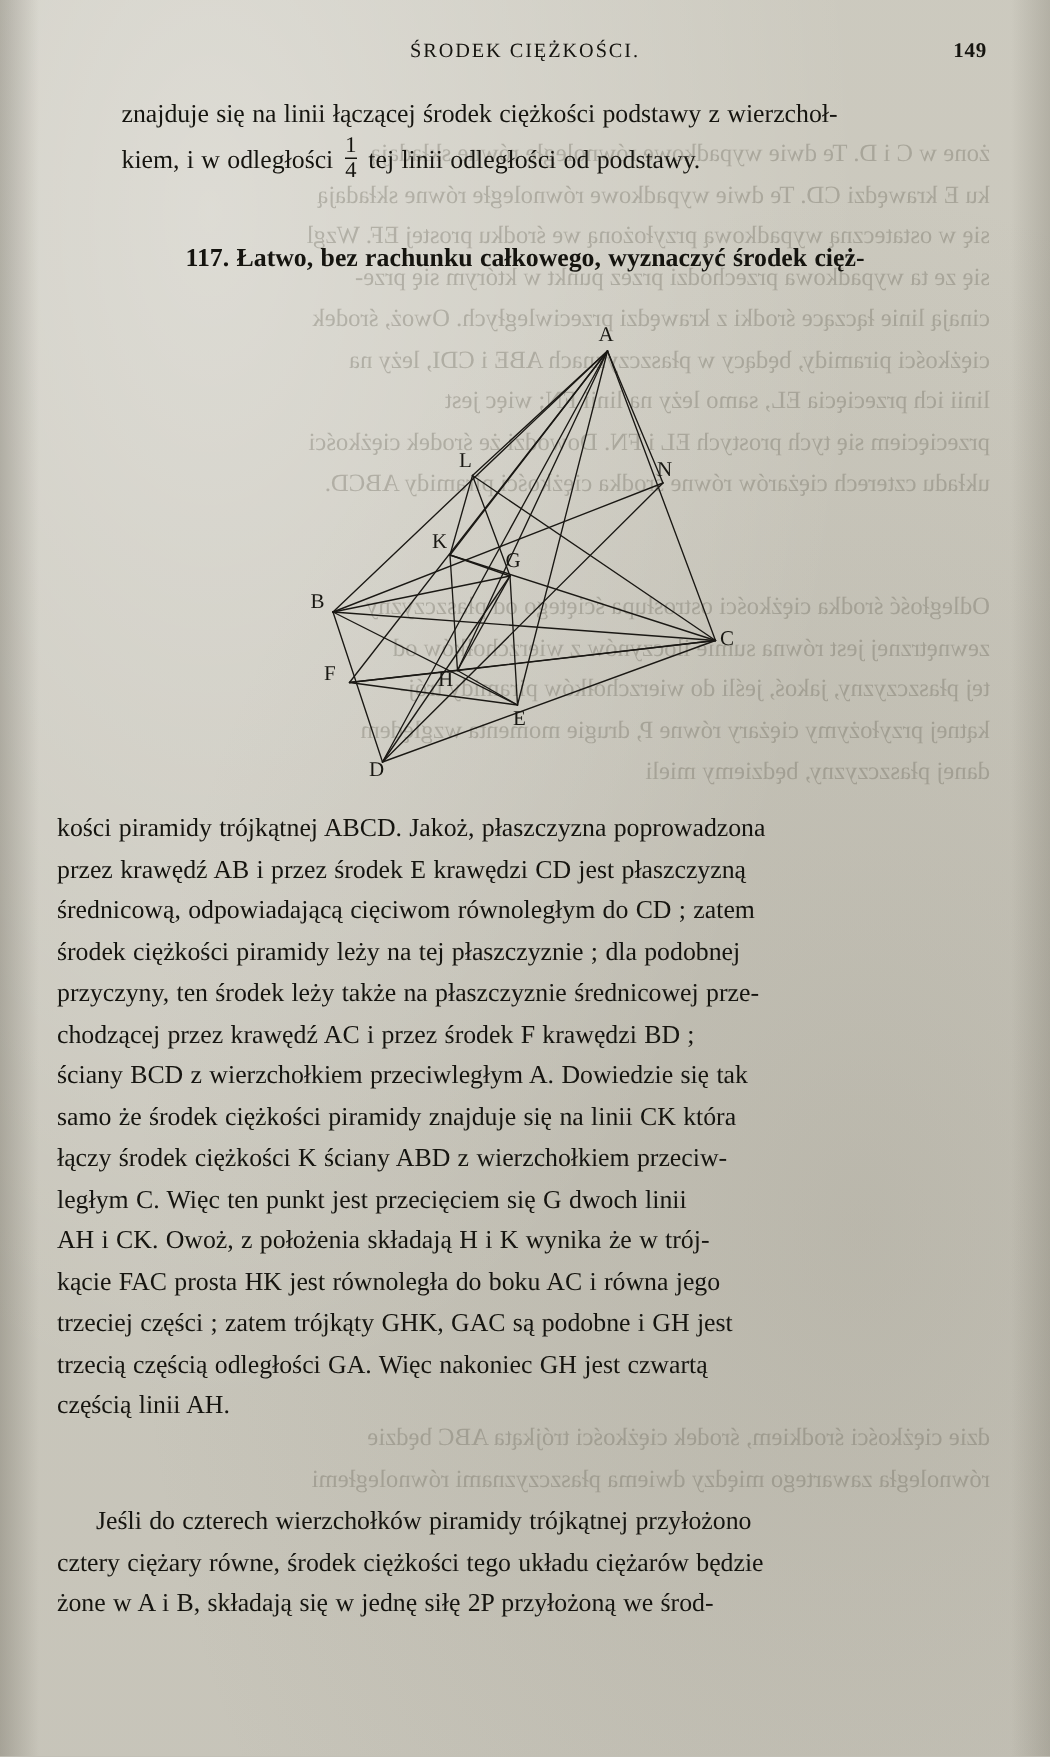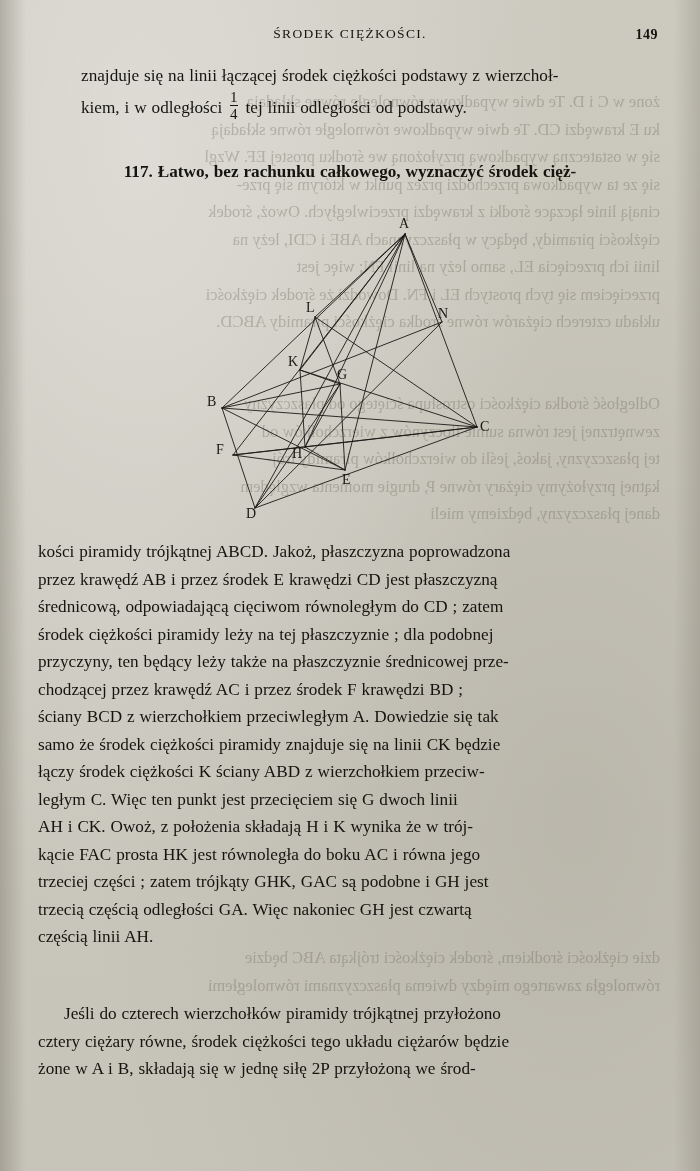--- a/index.html
+++ b/index.html
@@ -248,24 +248,24 @@
       <span class="fig-label" style="left:112px; top:234px;">H</span>
       <span class="fig-label" style="left:162px; top:260px;">E</span>
       <span class="fig-label" style="left:66px;  top:294px;">D</span>
     </div>
 
     <div class="col blk-main">
       <p class="body">kości piramidy trójkątnej  ABCD.  Jakoż, płaszczyzna poprowadzona</p>
       <p class="body">przez krawędź AB  i przez środek  E  krawędzi  CD  jest płaszczyzną</p>
       <p class="body">średnicową, odpowiadającą cięciwom równoległym do  CD ; zatem</p>
       <p class="body">środek ciężkości piramidy leży na tej płaszczyznie ; dla podobnej</p>
-      <p class="body">przyczyny, ten będący leży także na płaszczyznie średnicowej prze-</p>
+      <p class="body">przyczyny, ten środek leży także na płaszczyznie średnicowej prze-</p>
       <p class="body">chodzącej przez krawędź  AC  i przez środek  F  krawędzi  BD ;</p>
       <p class="body">ściany BCD z wierzchołkiem przeciwległym  A.  Dowiedzie się tak</p>
-      <p class="body">samo że środek ciężkości piramidy znajduje się na linii  CK  będzie</p>
+      <p class="body">samo że środek ciężkości piramidy znajduje się na linii  CK  która</p>
       <p class="body">łączy środek ciężkości  K  ściany  ABD  z wierzchołkiem przeciw-</p>
       <p class="body">ległym  C.  Więc ten  punkt  jest przecięciem  się   G  dwoch linii</p>
       <p class="body">AH  i  CK.  Owoż, z położenia składają  H  i  K  wynika że w trój-</p>
       <p class="body">kącie  FAC  prosta  HK  jest równoległa do boku  AC  i  równa jego</p>
       <p class="body">trzeciej części ; zatem trójkąty GHK,  GAC  są podobne i GH  jest</p>
       <p class="body">trzecią częścią odległości  GA.   Więc nakoniec GH  jest czwartą</p>
       <p class="body">częścią linii  AH.</p>
     </div>
 
     <div class="col blk-last">

